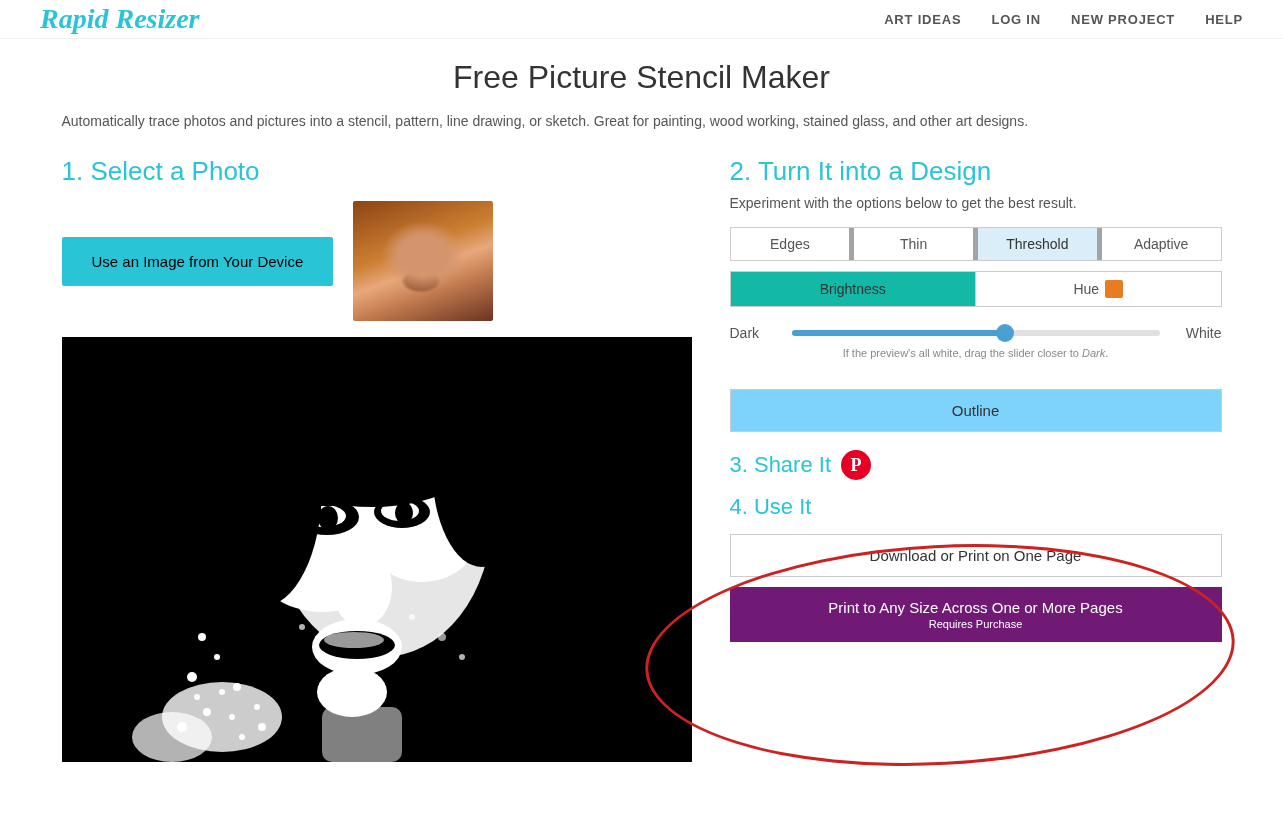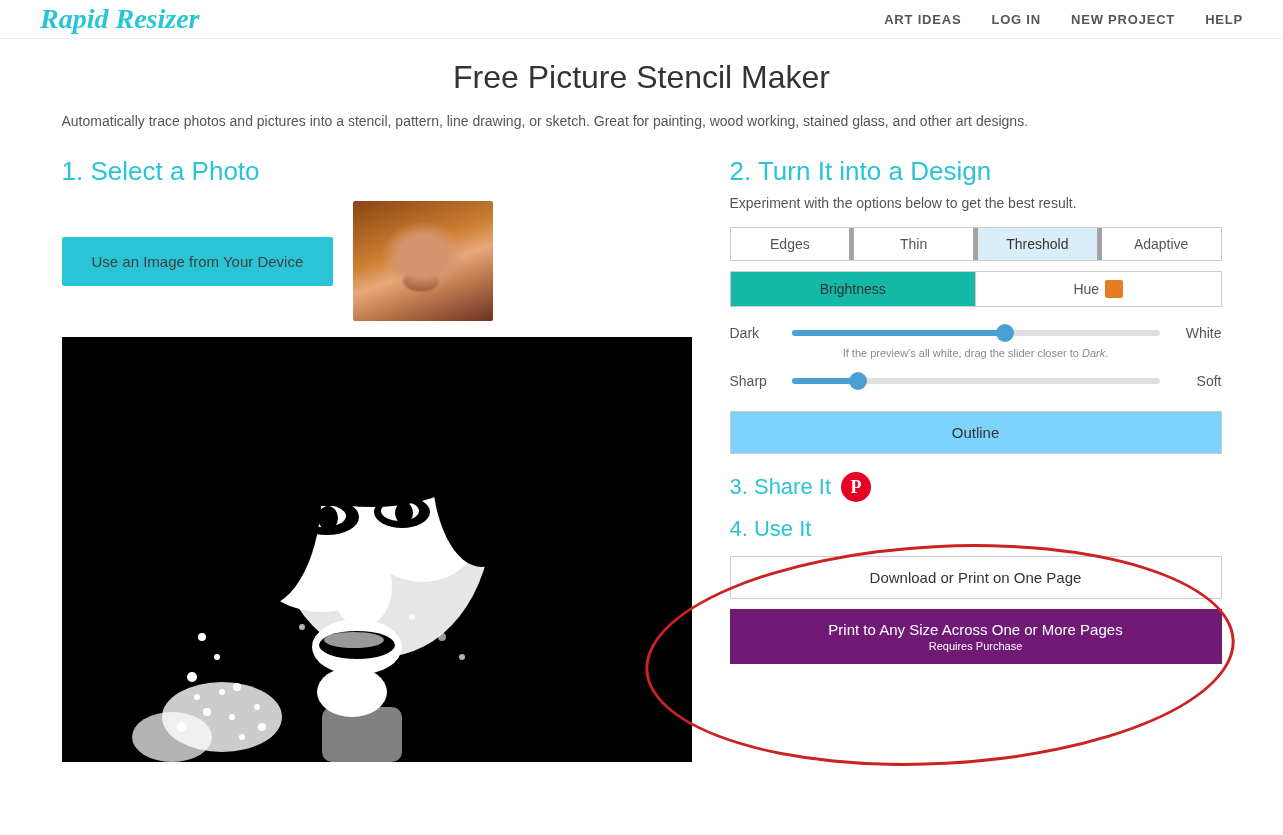--- a/index.html
+++ b/index.html
@@ -73,21 +73,21 @@
       margin-bottom: 14px;
     }
     .upload-btn-row {
       display: flex;
       align-items: center;
       gap: 20px;
       margin-bottom: 16px;
     }
     .upload-btn {
       background: #29c4d5;
-      color: #404040;
+      color: #000000;
       border: none;
       padding: 16px 30px;
       font-size: 15px;
       cursor: pointer;
       border-radius: 2px;
       font-weight: 400;
     }
     .thumbnail-preview {
       width: 140px;
       height: 120px;
@@ -443,28 +443,20 @@
         <span class="slider-label">Dark</span>
         <div class="slider-track">
           <div class="slider-fill" style="width:58%"></div>
           <div class="slider-thumb" style="left:58%"></div>
         </div>
         <span class="slider-label-right">White</span>
       </div>
       <p class="slider-hint">If the preview's all white, drag the slider closer to <em>Dark</em>.</p>
 
       
-      <div class="slider-row">
-        <span class="slider-label">Sharp</span>
-        <div class="slider-track">
-          <div class="slider-fill" style="width:18%"></div>
-          <div class="slider-thumb" style="left:18%"></div>
-        </div>
-        <span class="slider-label-right">Soft</span>
-      </div>
 
       
       <button class="outline-btn" style="margin-top:16px">Outline</button>
 
       
       <div class="step3-row">
         <h2 class="step3-header">3. Share It</h2>
         <div class="pinterest-icon">P</div>
       </div>
 

